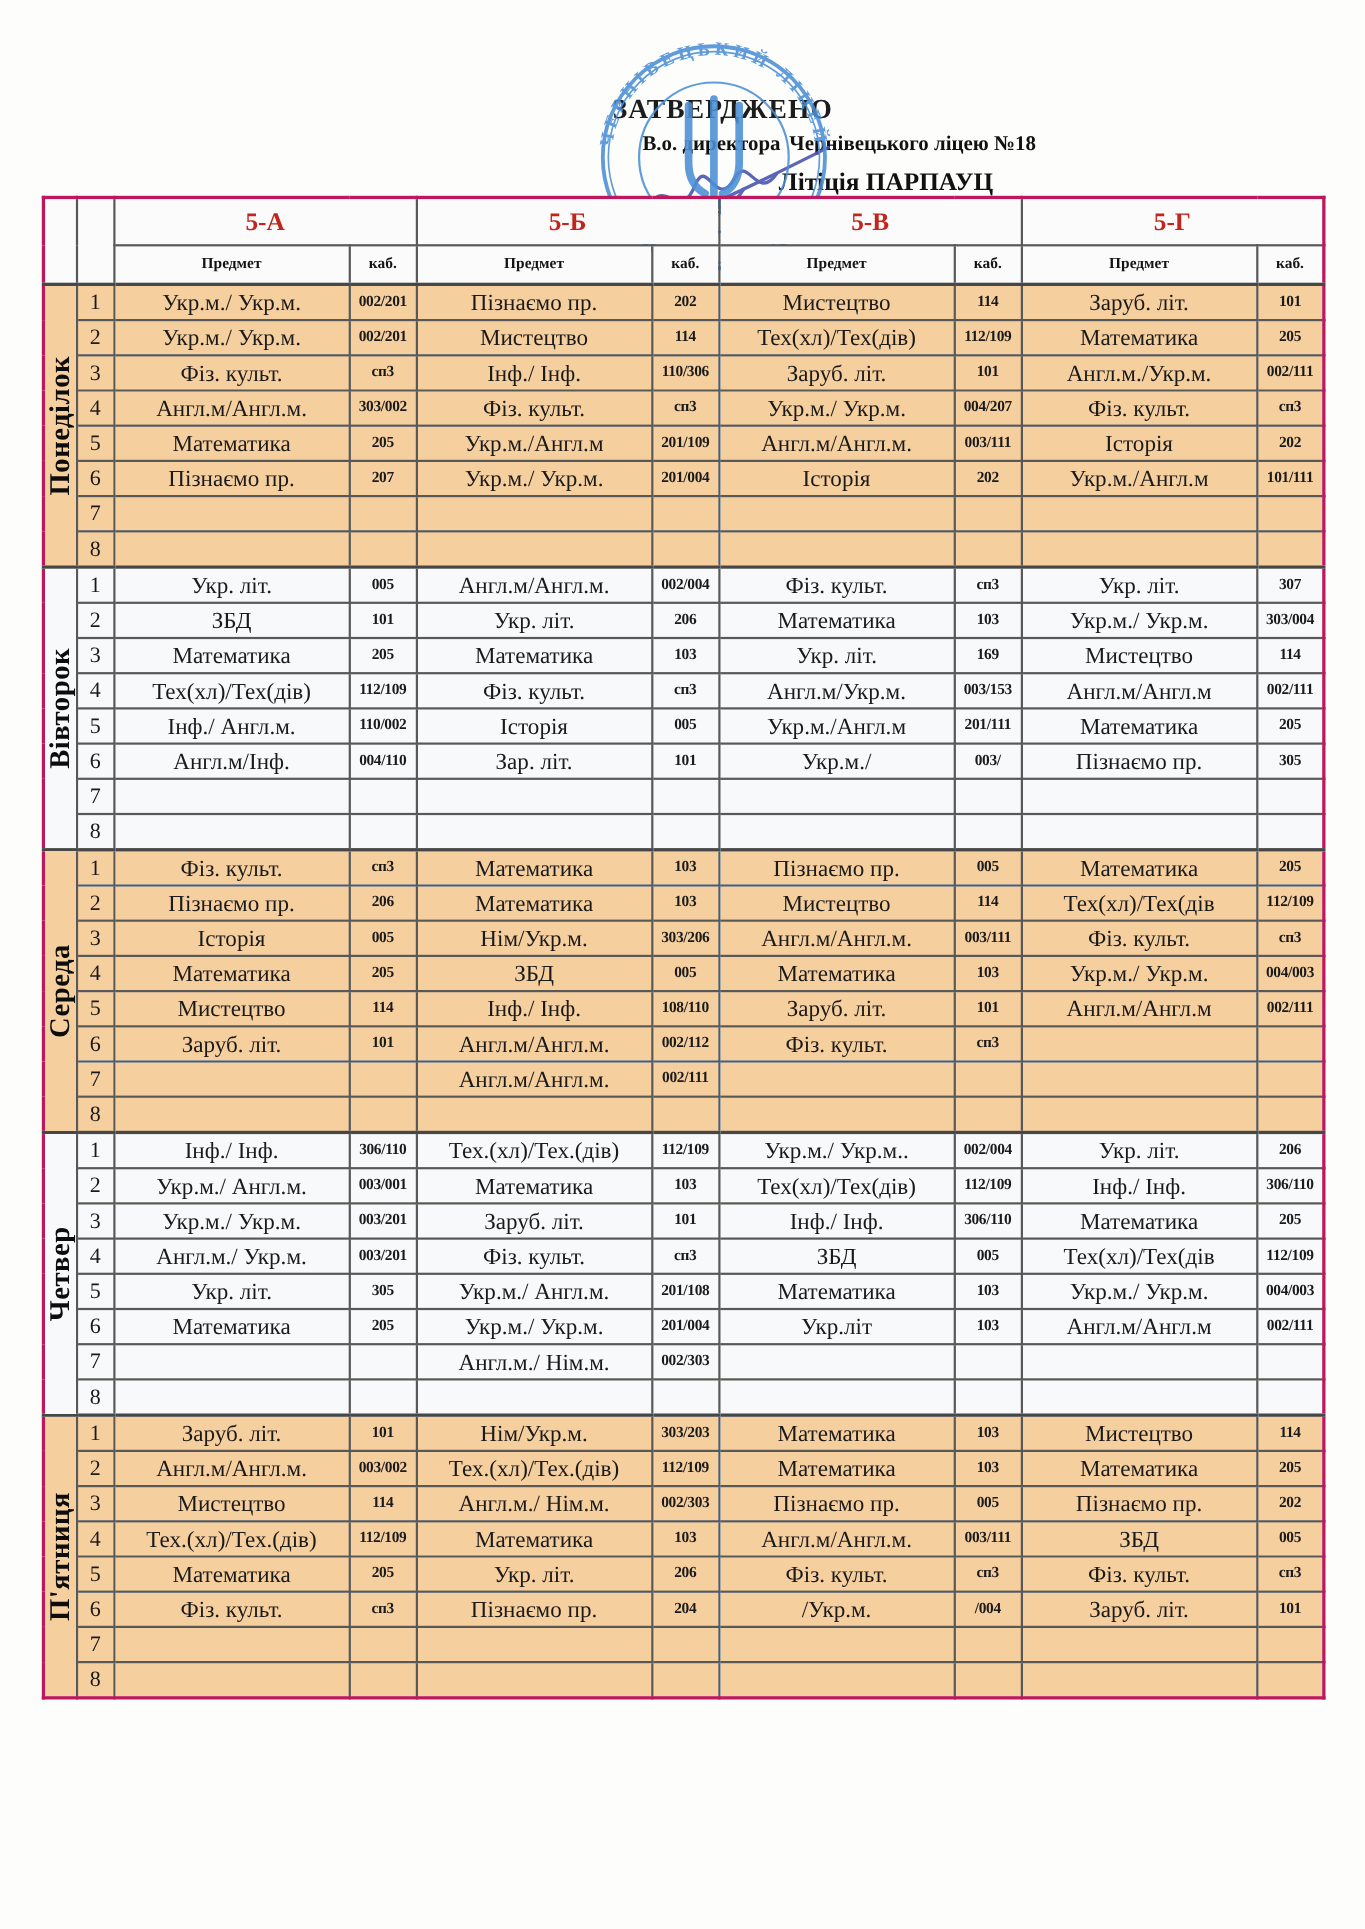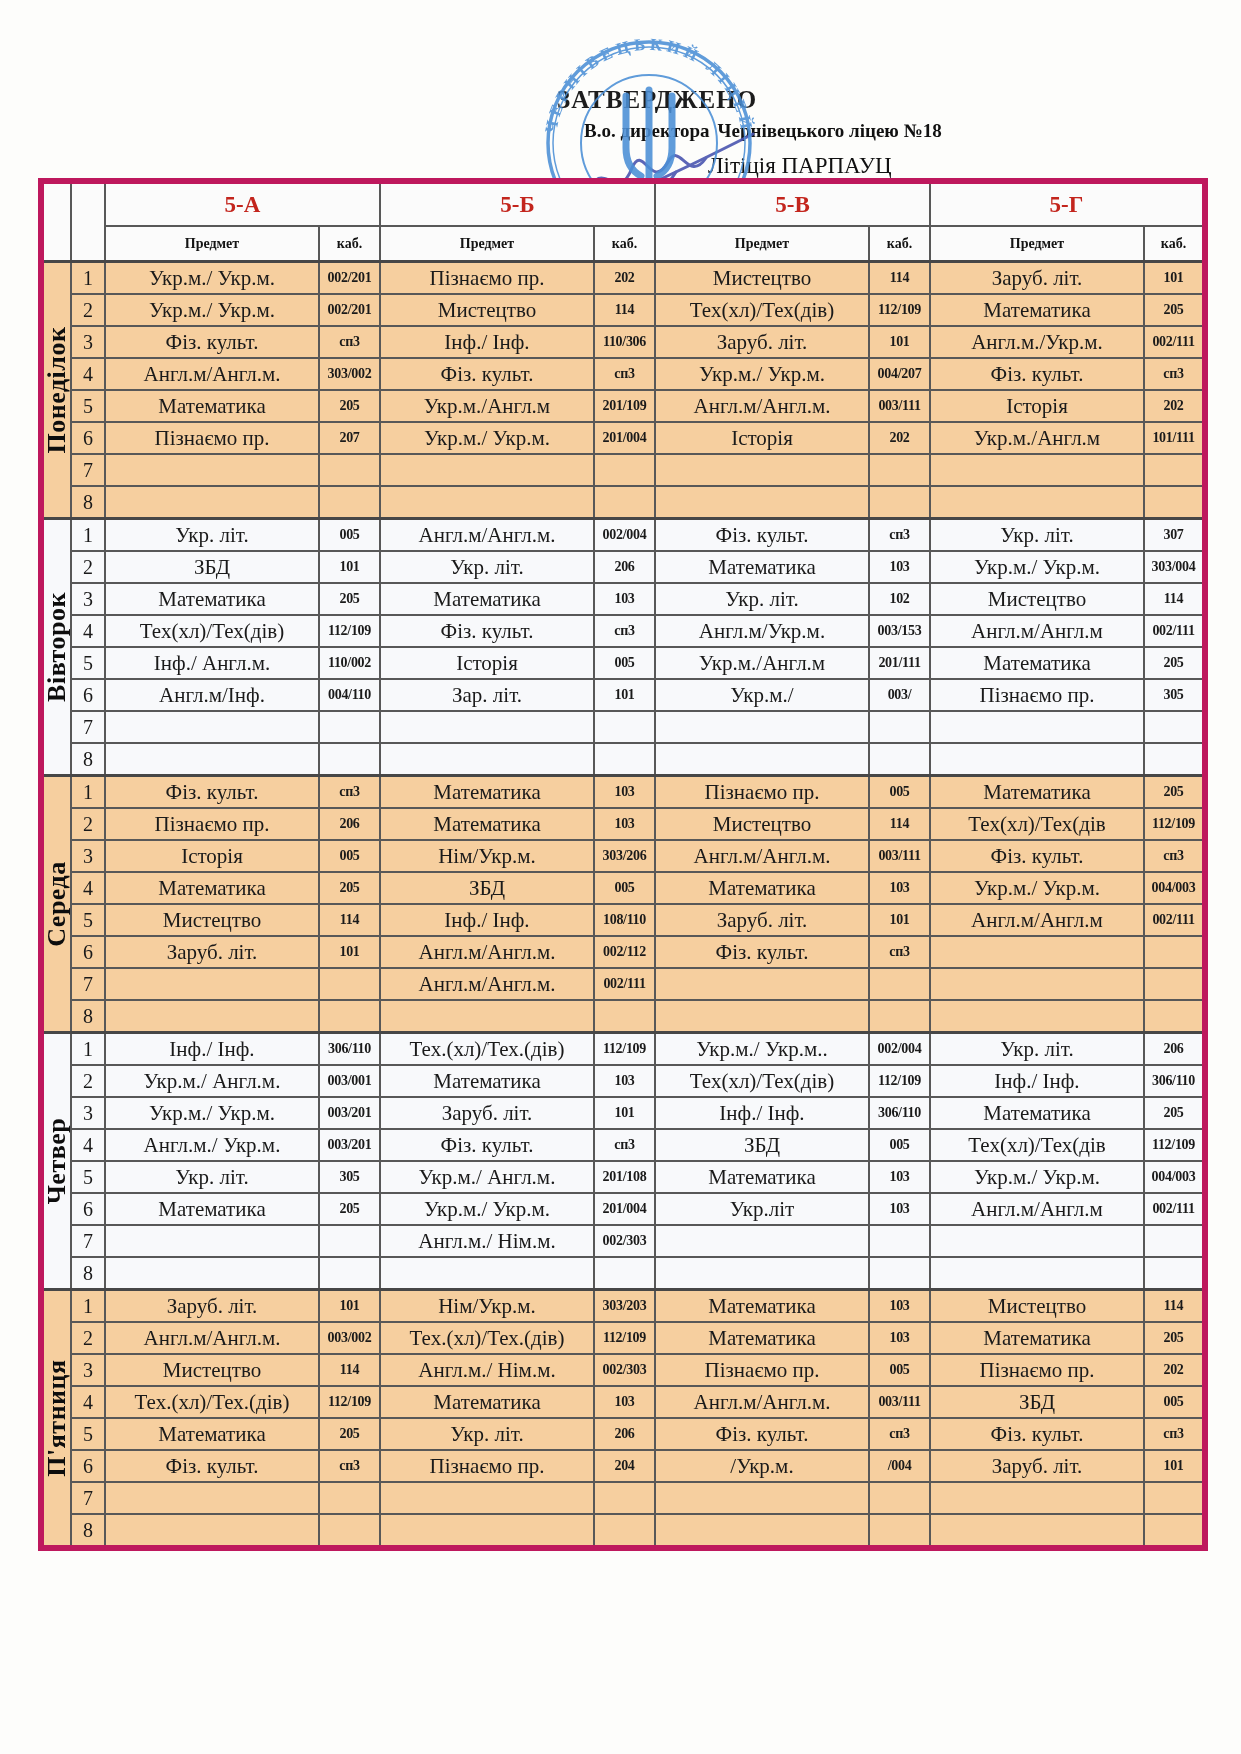--- a/index.html
+++ b/index.html
@@ -8,30 +8,30 @@
     background:#fdfdfb;
     font-family:"Liberation Serif", serif;
     position:relative;
     color:#1a1a1a;
   }
   
   .approval{position:absolute;left:0;top:0;width:1241px;height:240px;margin-top:32px;}
   .appr-line1{position:absolute;left:557px;top:54px;font-size:25px;font-weight:bold;letter-spacing:1px;color:#1c1c1c;}
   .appr-line2{position:absolute;left:584px;top:88px;font-size:19px;font-weight:bold;white-space:nowrap;color:#111;}
   .appr-line2 .school{margin-left:8px;}
-  .appr-line3{position:absolute;left:708px;top:121px;font-size:23px;font-weight:normal;color:#111;}
+  .appr-line3{position:absolute;left:708px;top:121px;font-size:23px;font-weight:bold;color:#111;}
   .sig-underline{position:absolute;left:610px;top:160px;width:158px;border-bottom:2px solid #3a3a3a;}
   .stamp{position:absolute;left:538px;top:0px;width:222px;height:222px;opacity:.88;pointer-events:none;}
   .signature{position:absolute;left:548px;top:88px;width:240px;height:100px;pointer-events:none;}
 
   
   table.timetable{
     position:absolute;left:38px;top:178px;
     border-collapse:collapse;table-layout:fixed;
-    border:6px solid #be185d;
+    border:3px solid #be185d;
   }
   .timetable th,.timetable td{
     border:2px solid #585858;
     overflow:hidden;white-space:nowrap;
     text-align:center;vertical-align:middle;
     padding:0 1px;
   }
   tr.classes-row th{height:41px;font-size:23px;font-weight:bold;color:#c3251d;background:#fbfbfb;}
   tr.classes-row th.corner, tr.subhead-row th{background:#fbfbfb;}
   tr.subhead-row th{height:33px;font-size:14px;font-weight:bold;color:#141414;}
@@ -245,21 +245,21 @@
         <td class="subject">Укр.м./ Укр.м.</td>
         <td class="room">303/004</td>
       </tr>
       <tr class="light">
         <td class="num">3</td>
         <td class="subject">Математика</td>
         <td class="room">205</td>
         <td class="subject">Математика</td>
         <td class="room">103</td>
         <td class="subject">Укр. літ.</td>
-        <td class="room">102</td>
+        <td class="room">169</td>
         <td class="subject">Мистецтво</td>
         <td class="room">114</td>
       </tr>
       <tr class="light">
         <td class="num">4</td>
         <td class="subject">Тех(хл)/Тех(дів)</td>
         <td class="room">112/109</td>
         <td class="subject">Фіз. культ.</td>
         <td class="room">сп3</td>
         <td class="subject">Англ.м/Укр.м.</td>

